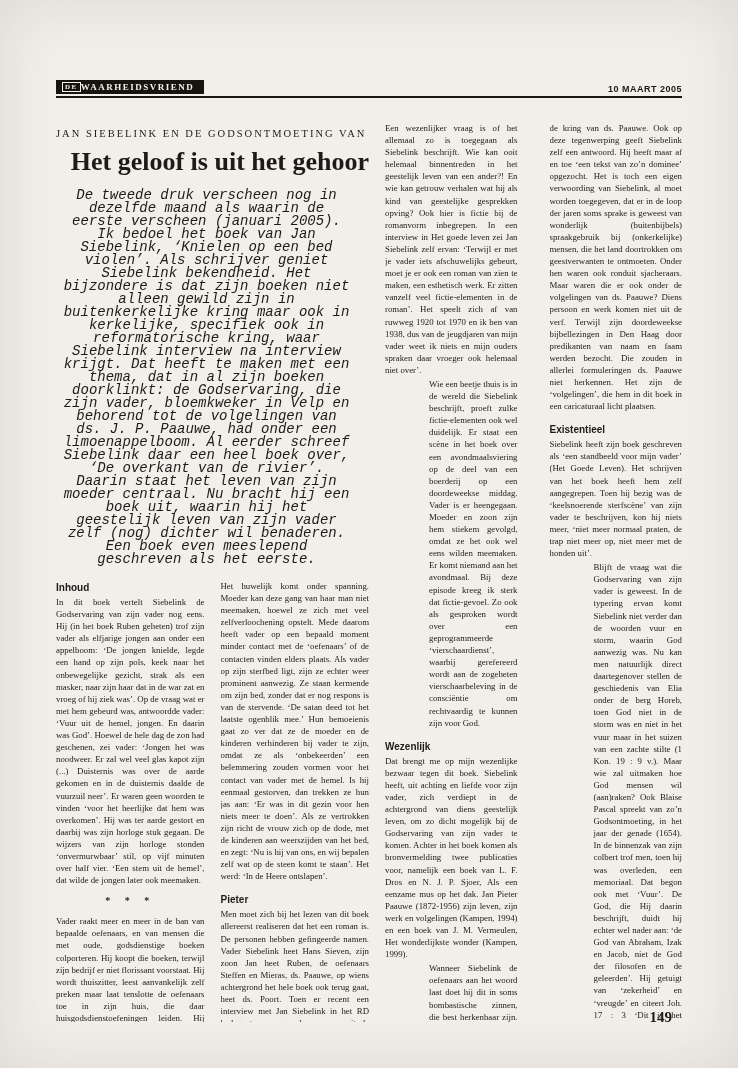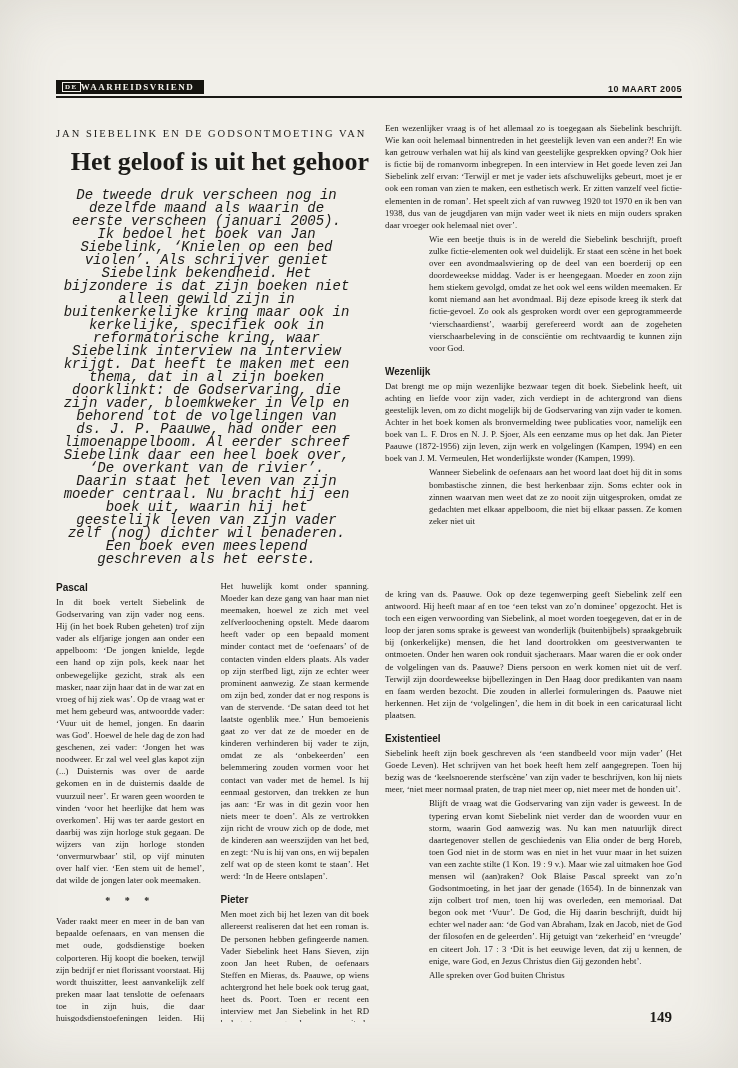--- a/index.html
+++ b/index.html
@@ -30,21 +30,21 @@
   }
   .masthead-mark {
     border:1px solid #f4f2ec; padding:0 2px; font-size:7px;
   }
   .hdr-date {
     font-family:"Liberation Sans", sans-serif;
     font-weight:bold; font-size:9px; letter-spacing:.5px;
   }
   .content { display:flex; gap:16px; margin-top:24px; height:900px; }
   .half { width:50%; display:flex; flex-direction:column; }
-  .right-half { flex-direction:column; gap:32px; }
+  .right-half { flex-direction:row; gap:32px; }
   .kicker {
     text-align:center;
     font-size:10.5px; letter-spacing:2px;
     margin-top:6px;
     white-space:nowrap; overflow:hidden;
   }
   .title {
     text-align:right;
     font-size:26px; font-weight:bold;
     margin-top:8px;
@@ -97,21 +97,21 @@
 
   <div class="content">
 
     <div class="half">
       <div class="kicker">JAN SIEBELINK EN DE GODSONTMOETING VAN ZIJN VADER</div>
       <h1 class="title">Het geloof is uit het gehoor</h1>
       <div class="intro">De tweede druk verscheen nog in dezelfde maand als waarin de eerste verscheen (januari 2005). Ik bedoel het boek van Jan Siebelink, ‘Knielen op een bed violen’. Als schrijver geniet Siebelink bekendheid. Het bijzondere is dat zijn boeken niet alleen gewild zijn in buitenkerkelijke kring maar ook in kerkelijke, specifiek ook in reformatorische kring, waar Siebelink interview na interview krijgt. Dat heeft te maken met een thema, dat in al zijn boeken doorklinkt: de Godservaring, die zijn vader, bloemkweker in Velp en behorend tot de volgelingen van ds. J. P. Paauwe, had onder een limoenappelboom. Al eerder schreef Siebelink daar een heel boek over, ‘De overkant van de rivier’. Daarin staat het leven van zijn moeder centraal. Nu bracht hij een boek uit, waarin hij het geestelijk leven van zijn vader zelf (nog) dichter wil benaderen. Een boek even meeslepend geschreven als het eerste.</div>
 
       <div class="cols">
         <div class="col">
-          <h3>Pascal</h3>
+          <h3>Inhoud</h3>
           <p>In dit boek vertelt Siebelink de Godservaring van zijn vader nog eens. Hij (in het boek Ruben geheten) trof zijn vader als elfjarige jongen aan onder een appelboom: ‘De jongen knielde, legde een hand op zijn pols, keek naar het onbewegelijke gezicht, strak als een masker, naar zijn haar dat in de war zat en vroeg of hij ziek was’. Op de vraag wat er met hem gebeurd was, antwoordde vader: ‘Vuur uit de hemel, jongen. En daarin was God’. Hoewel de hele dag de zon had geschenen, zei vader: ‘Jongen het was noodweer. Er zal wel veel glas kapot zijn (...) Duisternis was over de aarde gekomen en in de duisternis daalde de vuurzuil neer’. Er waren geen woorden te vinden ‘voor het heerlijke dat hem was overkomen’. Hij was ter aarde gestort en daarbij was zijn horloge stuk gegaan. De wijzers van zijn horloge stonden ‘onvermurwbaar’ stil, op vijf minuten over half vier. ‘Een stem uit de hemel’, dat wilde de jongen later ook meemaken.</p>
           <div class="sep">* * *</div>
           <p>Vader raakt meer en meer in de ban van bepaalde oefenaars, en van mensen die met oude, godsdienstige boeken colporteren. Hij koopt die boeken, terwijl zijn bedrijf er niet florissant voorstaat. Hij wordt thuiszitter, leest aanvankelijk zelf preken maar laat tenslotte de oefenaars toe in zijn huis, die daar huisgodsdienstoefeningen leiden. Hij bezocht samenkomsten, waar oefenaars voorgaan, in Genemuiden en Hardinxveld: op de deel van een boerderij of een andere geïmproviseerde preekplek.</p>
         </div>
         <div class="col">
           <p>Het huwelijk komt onder spanning. Moeder kan deze gang van haar man niet meemaken, hoewel ze zich met veel zelfverloochening opstelt. Mede daarom heeft vader op een bepaald moment minder contact met de ‘oefenaars’ of de contacten vinden elders plaats. Als vader op zijn sterfbed ligt, zijn ze echter weer prominent aanwezig. Ze staan kermende om zijn bed, zonder dat er nog respons is van de stervende. ‘De satan deed tot het laatste ogenblik mee.’ Hun bemoeienis gaat zo ver dat ze de moeder en de kinderen verhinderen bij vader te zijn, omdat ze als ‘onbekeerden’ een belemmering zouden vormen voor het contact van vader met de hemel. Is hij eenmaal gestorven, dan trekken ze hun jas aan: ‘Er was in dit gezin voor hen niets meer te doen’. Als ze vertrokken zijn richt de vrouw zich op de dode, met de kinderen aan weerszijden van het bed, en zegt: ‘Nu is hij van ons, en wij bepalen zelf wat op de steen komt te staan’. Het werd: ‘In de Heere ontslapen’.</p>
           <h3>Pieter</h3>
           <p>Men moet zich bij het lezen van dit boek allereerst realiseren dat het een roman is. De personen hebben gefingeerde namen. Vader Siebelink heet Hans Sieven, zijn zoon Jan heet Ruben, de oefenaars Steffen en Mieras, ds. Paauwe, op wiens achtergrond het hele boek ook terug gaat, heet ds. Poort. Toen er recent een interview met Jan Siebelink in het RD had gestaan, reageerden mensen uit de kring van ds. Paauwe, dat ze deze namen nooit tegen gekomen waren. Dat is begrijpelijk.</p>
         </div>
       </div>

